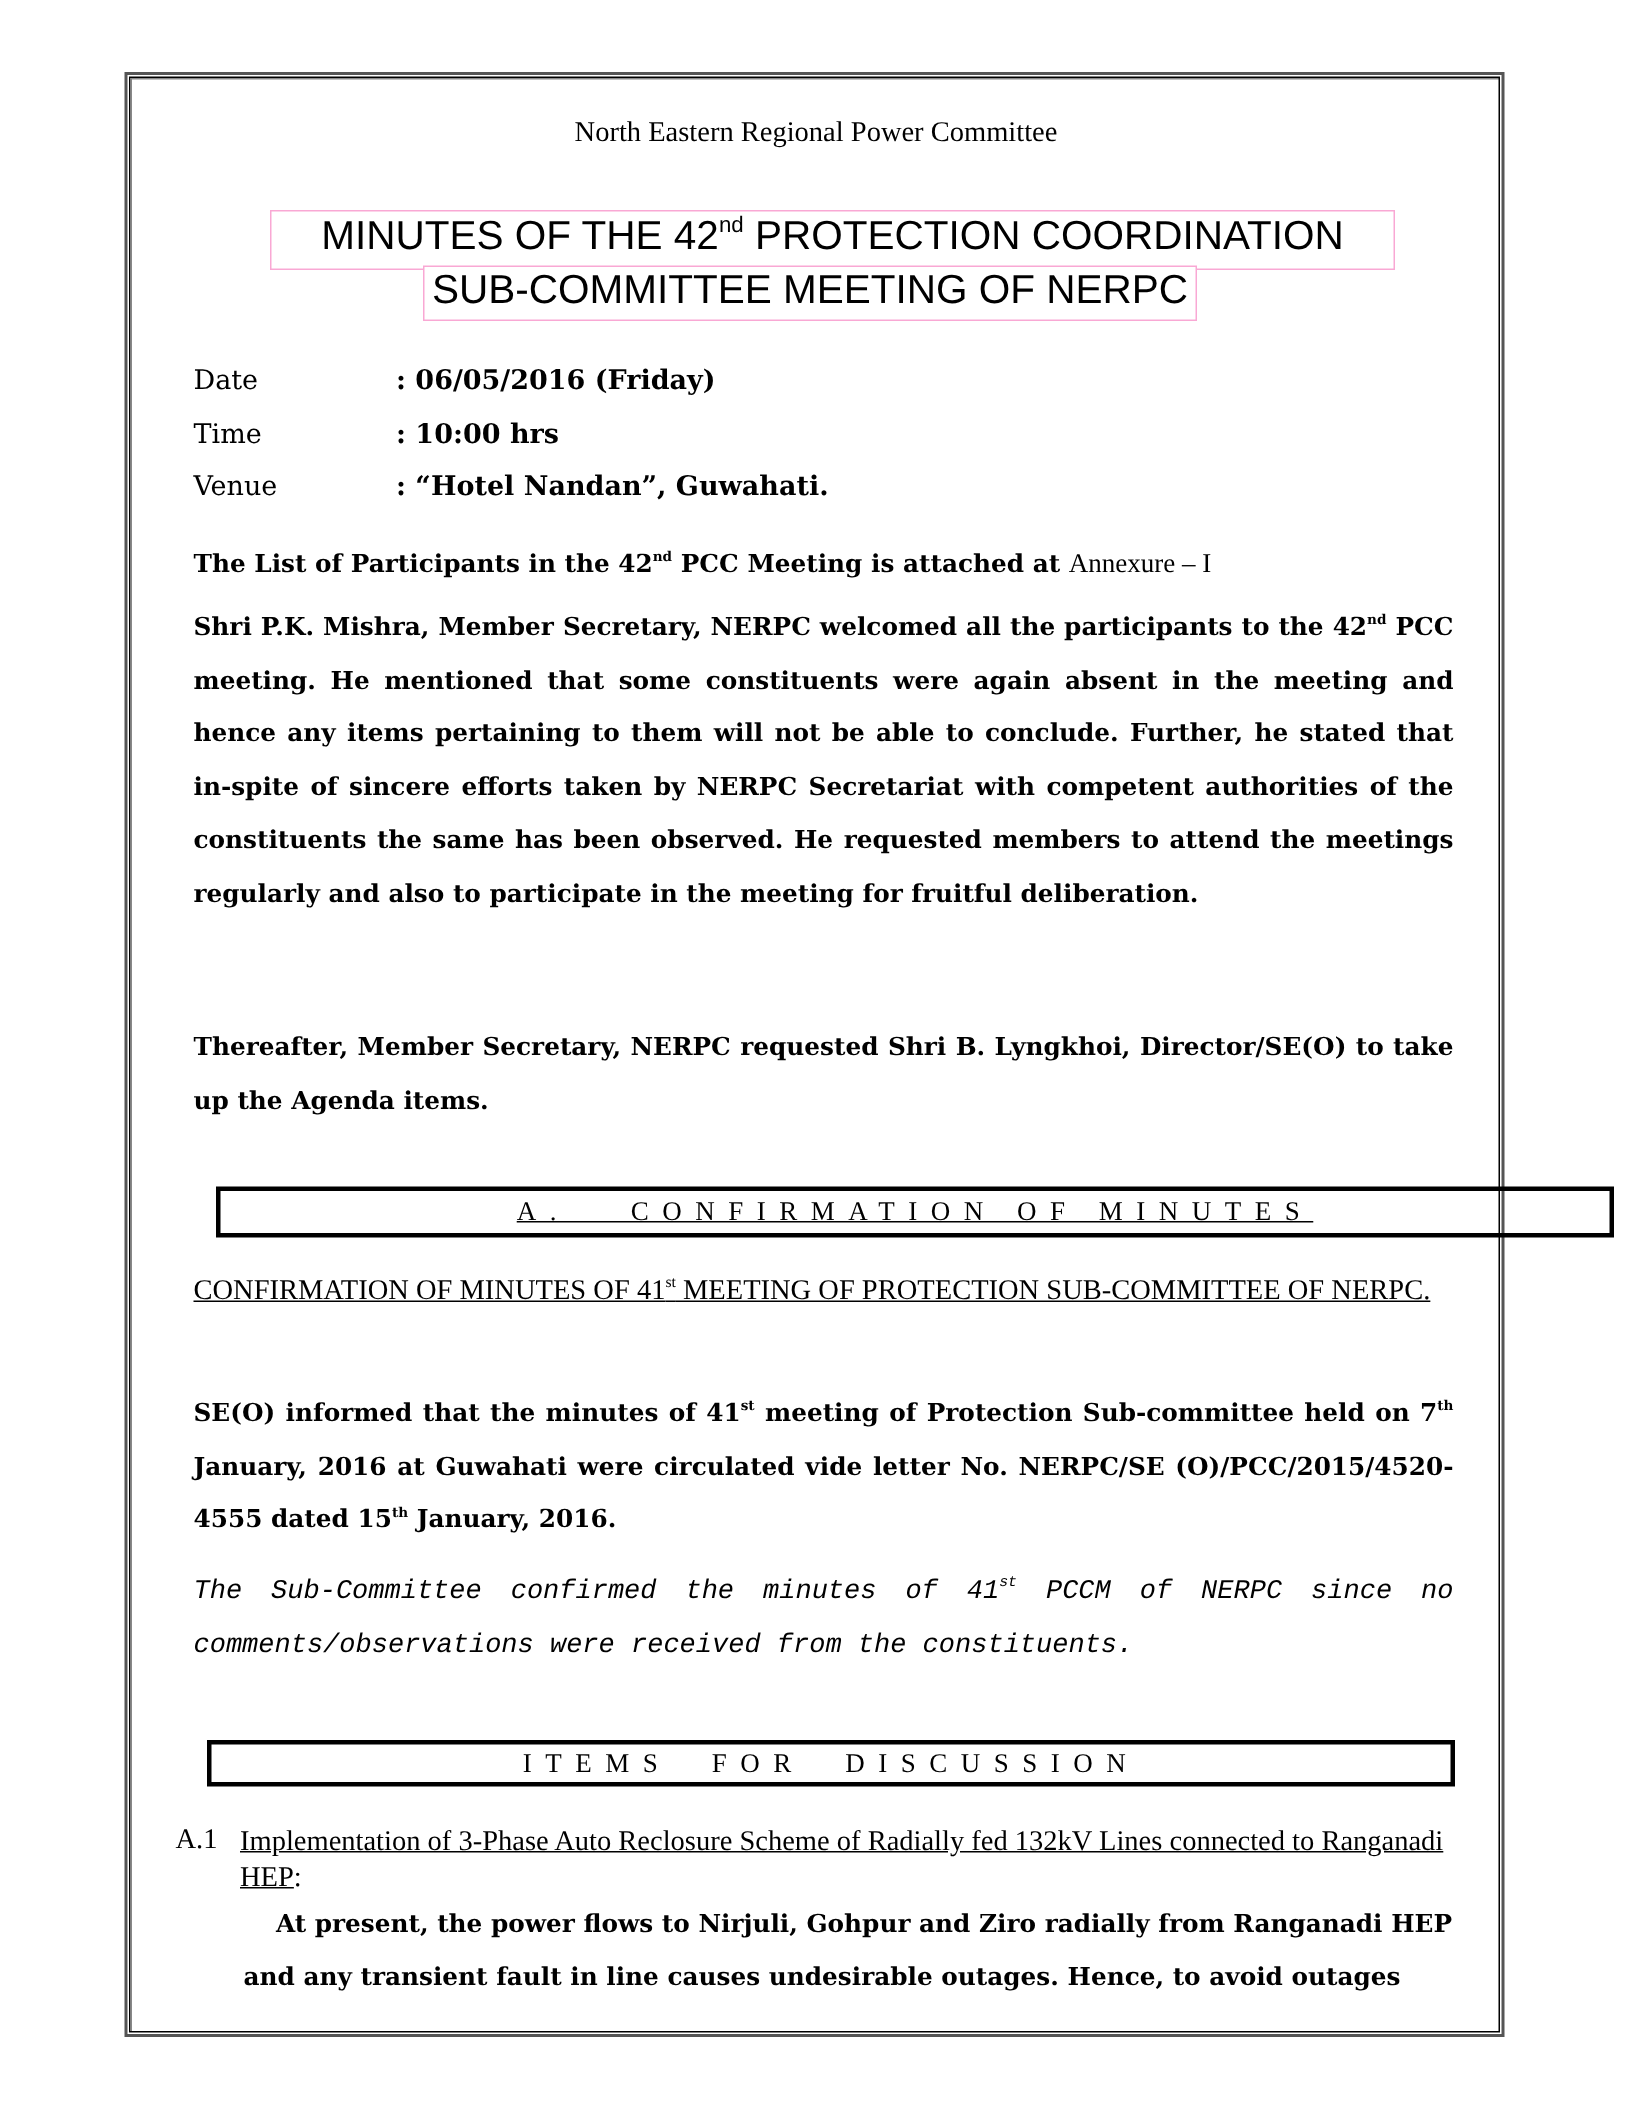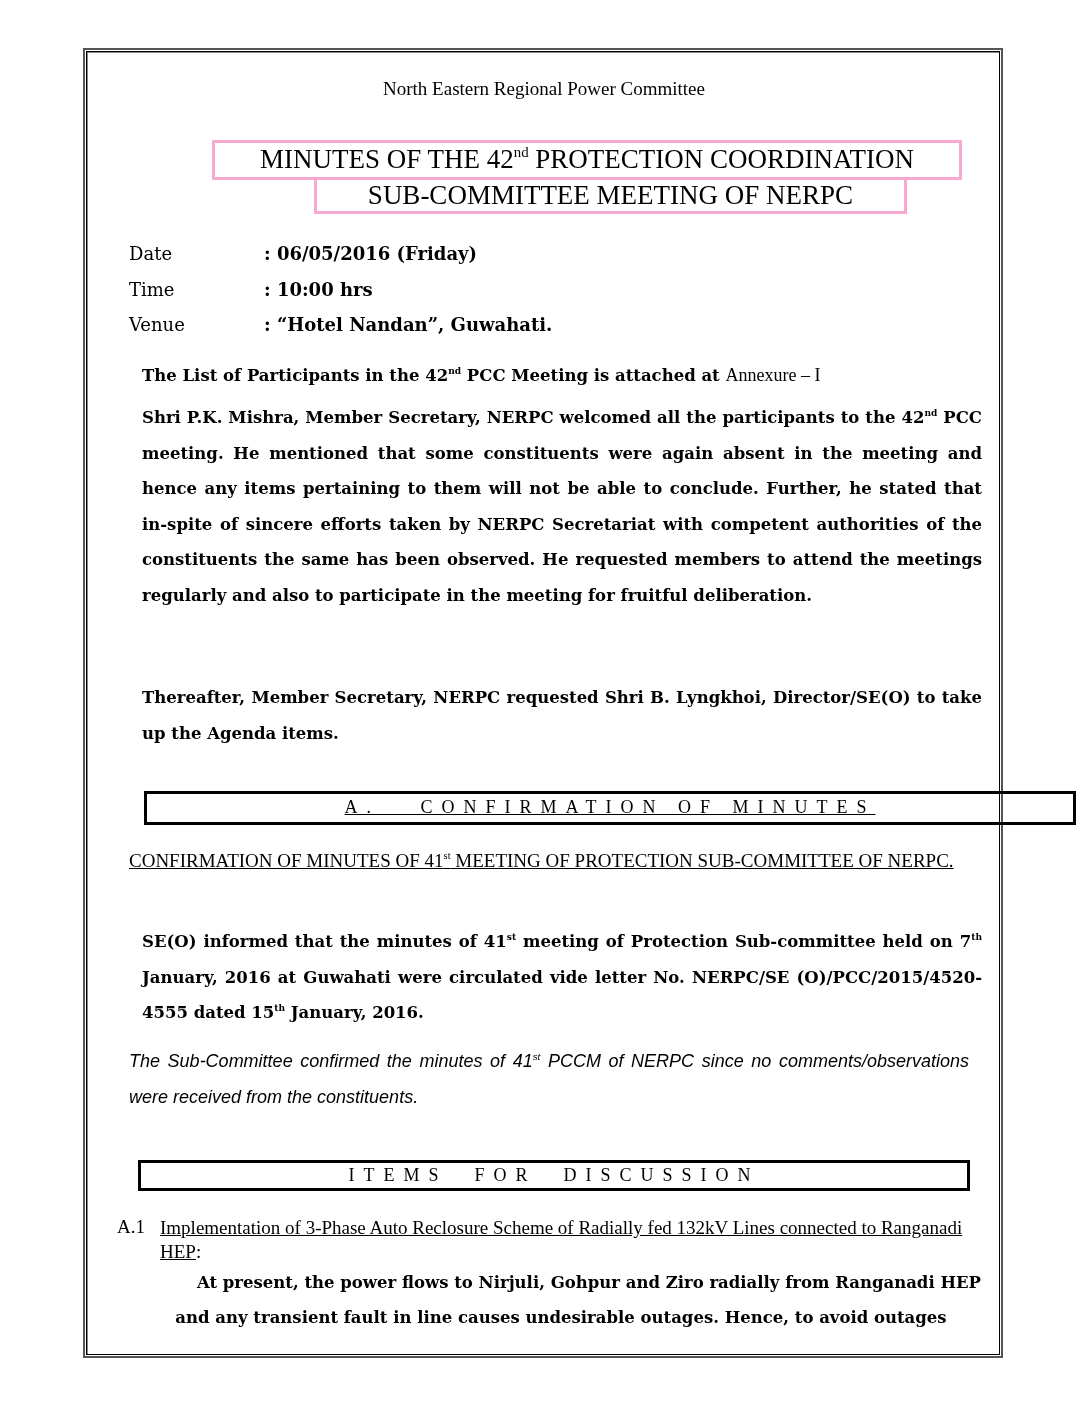--- a/index.html
+++ b/index.html
@@ -1,33 +1,33 @@
 <!DOCTYPE html>
 <html><head>
 <meta charset="utf-8">
 <style>
   html, body { margin: 0; padding: 0; background: #ffffff; }
   body { width: 1088px; height: 1408px; position: relative; overflow: hidden; font-family: "DejaVu Serif", "Liberation Serif", serif; color: #000; }
   .page-border { position: absolute; left: 86px; top: 51px; width: 912px; height: 1302px; border: 1px solid #000; box-shadow: 0 0 0 1px #fff, 0 0 0 3px #555, inset 1px 1px 0 #888; }
   .abs { position: absolute; }
   .org { left: 0; width: 1088px; top: 78px; text-align: center; font-family: "Liberation Serif", serif; font-size: 19px; }
-  .tbox { border: 3px solid #f9a8d4; background: #fff; font-family: Liberation Serif, serif; font-size: 27px; text-align: center; line-height: 32px; box-sizing: border-box; white-space: nowrap; margin-left: 32px; }
+  .tbox { border: 1px solid #f9a8d4; background: #fff; font-family: Liberation Sans, sans-serif; font-size: 27px; text-align: center; line-height: 32px; box-sizing: border-box; white-space: nowrap; }
   .tbox1 { left: 180px; top: 140px; width: 750px; height: 40px; }
-  .tbox2 { left: 282px; top: 177px; width: 593px; height: 37px; line-height: 30px; }
+  .tbox2 { left: 282px; top: 177px; width: 516px; height: 37px; line-height: 30px; }
   sup { font-size: 0.55em; vertical-align: 0.75em; line-height: 0; }
   .meta-row { left: 129px; font-size: 18px; display: flex; gap: 37px; }
   .meta-label { width: 98px; font-family: "DejaVu Serif", serif; }
   .meta-val { font-weight: bold; }
-  .bold-p { left: 129px; width: 840px; font-weight: bold; font-size: 16.5px; line-height: 35.5px; text-align: justify; margin-left: 13px; }
+  .bold-p { left: 129px; width: 840px; font-weight: bold; font-size: 16.5px; line-height: 35.5px; text-align: justify; }
   .bold-p .normal { font-weight: normal; font-family: "Liberation Serif", serif; font-size: 18px; }
   .sec-box { border: 3px solid #000; box-sizing: border-box; font-family: "Liberation Serif", serif; font-size: 18px; text-align: center; letter-spacing: 9px; line-height: 27px; white-space: pre; }
   .secA { left: 144px; top: 791px; width: 932px; height: 34px; text-decoration: underline; }
   .secB { left: 138px; top: 1160px; width: 832px; height: 31px; line-height: 24px; }
   .u-head { left: 129px; width: 840px; font-family: "Liberation Serif", serif; font-size: 19px; line-height: 36px; text-decoration: underline; text-align: justify; text-align-last: auto; }
-  .ital { left: 129px; width: 840px; font-style: italic; font-size: 19px; line-height: 36px; text-align: justify; font-family: Liberation Sans, sans-serif; }
+  .ital { left: 129px; width: 840px; font-style: italic; font-size: 19px; line-height: 36px; text-align: justify; font-family: Liberation Mono, monospace; }
   .item-num { left: 117px; top: 1216px; font-family: "Liberation Serif", serif; font-size: 19px; text-align: right; }
   .item-title { left: 160px; top: 1216px; width: 808px; font-family: "Liberation Serif", serif; font-size: 19px; line-height: 24px; }
   .item-title u { text-decoration: underline; }
 </style>
 </head>
 <body>
 
 <div class="page-border"></div>
 
 <div class="abs org">North Eastern Regional Power Committee</div>

